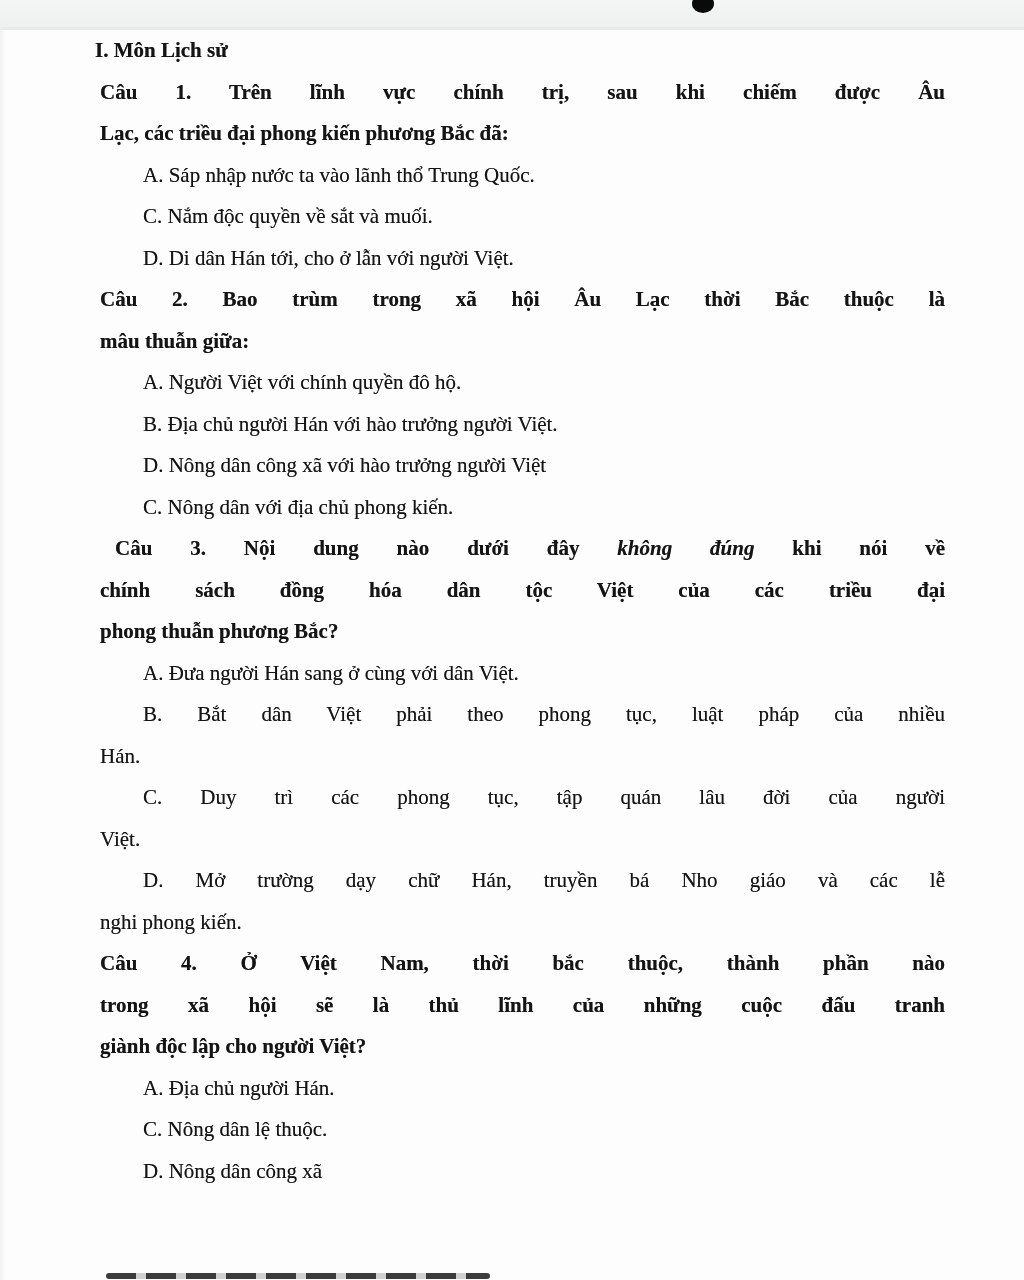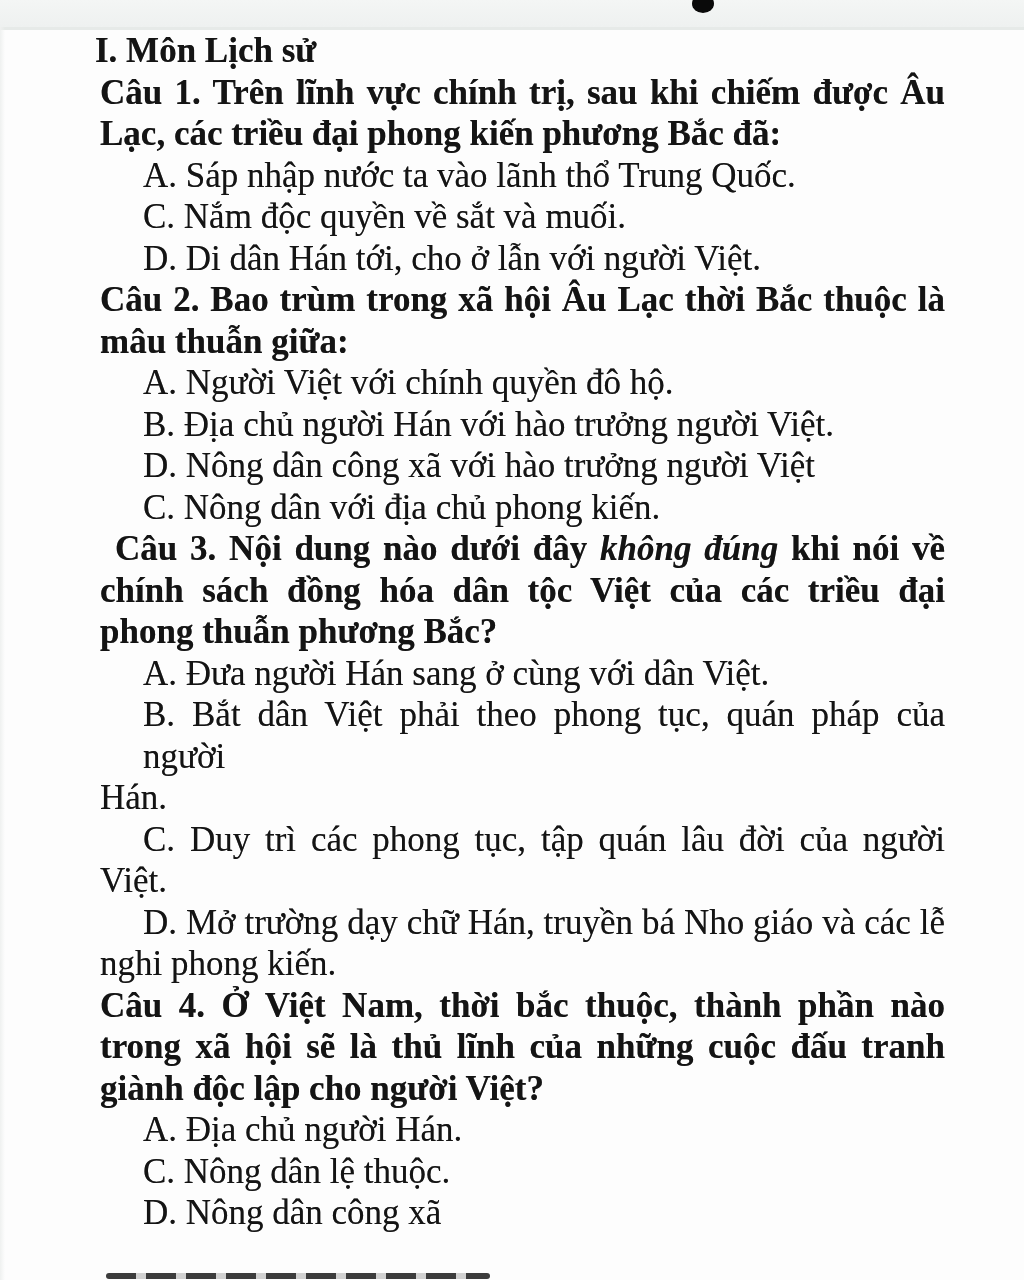--- a/index.html
+++ b/index.html
@@ -21,21 +21,21 @@
     position:absolute;top:-6px;left:692px;width:22px;height:19px;
     background:#0a0a0a;border-radius:50%;
   }
   
   .left-edge{
     position:absolute;top:27px;left:0;width:5px;height:1253px;
     background:linear-gradient(90deg,#eff1f0,rgba(255,255,255,0));
   }
   .content{
     position:absolute;left:100px;top:30px;width:845px;
-    font-size:35px;line-height:41.5px;
+    font-size:21px;line-height:41.5px;
     text-shadow:0 0 .6px rgba(20,20,20,.55);
   }
   .line{min-height:41.5px;}
   .b{font-weight:bold;}
   .it{font-style:italic;}
   .j{text-align:justify;text-align-last:justify;}
   .opt{padding-left:43px;}
   .ind{padding-left:15px;}
   .title{margin-left:-5px;}
   
@@ -78,21 +78,21 @@
 
   <section>
     <div class="line b j ind">
       <span>Câu 3. Nội dung nào dưới đây</span>
       <span class="it">không đúng</span>
       <span>khi nói về</span>
     </div>
     <div class="line b j">chính sách đồng hóa dân tộc Việt của các triều đại</div>
     <div class="line b">phong thuẫn phương Bắc?</div>
     <div class="line opt">A. Đưa người Hán sang ở cùng với dân Việt.</div>
-    <div class="line opt j">B. Bắt dân Việt phải theo phong tục, quán pháp của người</div>
+    <div class="line opt j">B. Bắt dân Việt phải theo phong tục, luật pháp của nhiều</div>
     <div class="line">Hán.</div>
     <div class="line opt j">C. Duy trì các phong tục, tập quán lâu đời của người</div>
     <div class="line">Việt.</div>
     <div class="line opt j">D. Mở trường dạy chữ Hán, truyền bá Nho giáo và các lễ</div>
     <div class="line">nghi phong kiến.</div>
   </section>
 
   <section>
     <div class="line b j">Câu 4. Ở Việt Nam, thời bắc thuộc, thành phần nào</div>
     <div class="line b j">trong xã hội sẽ là thủ lĩnh của những cuộc đấu tranh</div>

